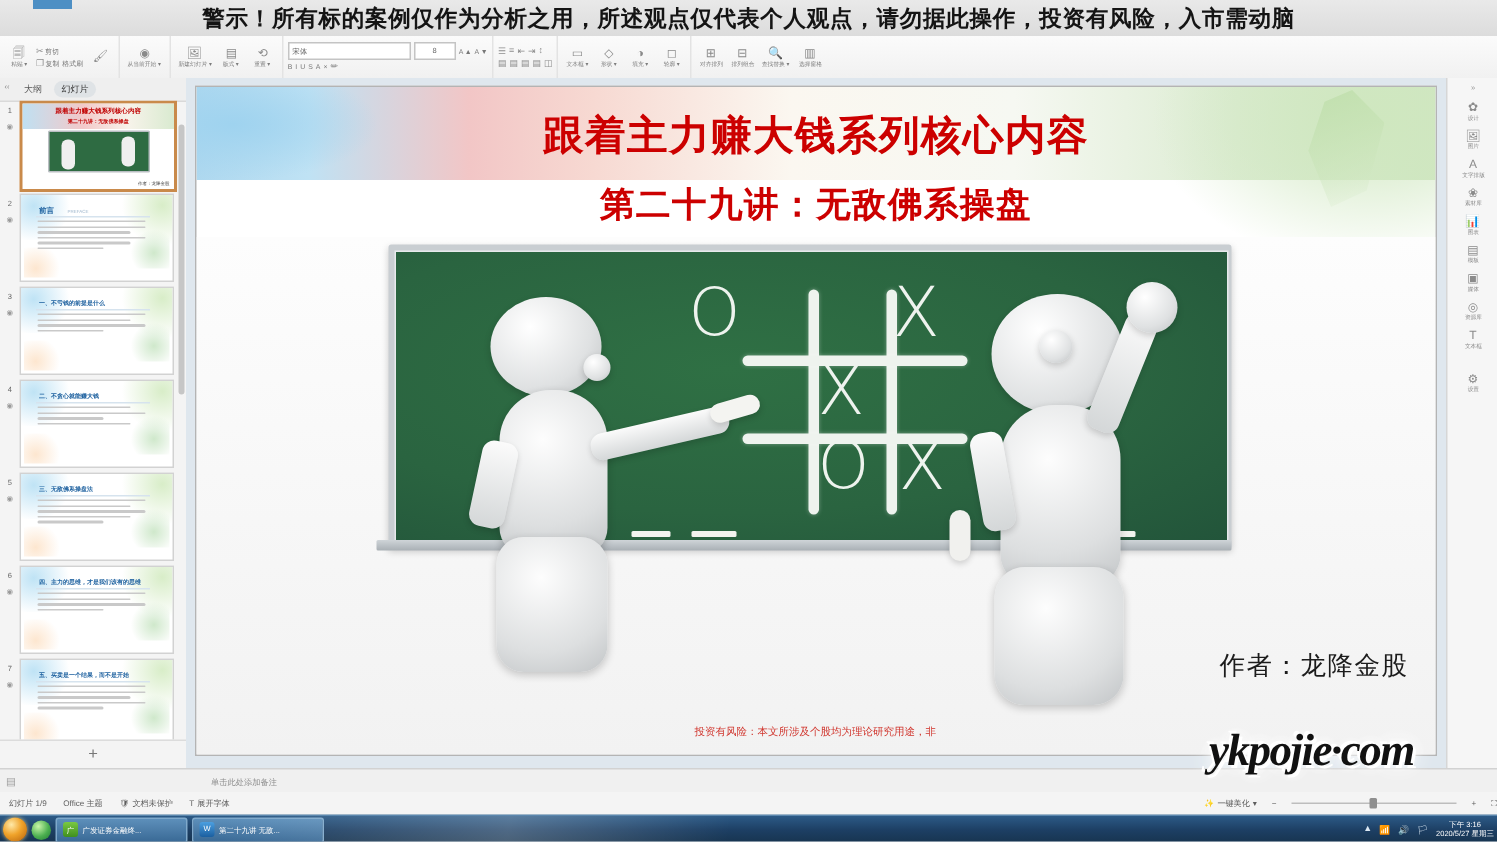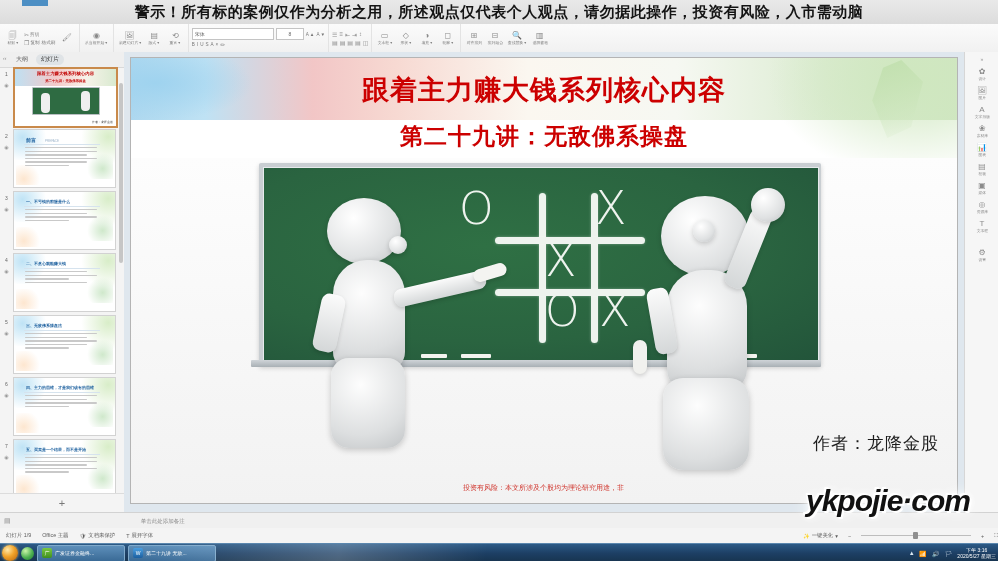--- a/index.html
+++ b/index.html
@@ -247,21 +247,21 @@
   .ico-green{background:linear-gradient(#7ac943,#3f8f1e);}
   .ico-blue{background:linear-gradient(#4b9fe0,#1b5fa0);}
   .tray{margin-left:auto;display:flex;align-items:center;gap:5px;padding-right:4px;}
   .tray .ti{font-size:6px;color:#dbe8f3;}
   .clock{display:flex;flex-direction:column;align-items:center;color:#fff;
     font-size:5px;line-height:6px;}
 
   
   .watermark{
     position:absolute;left:806px;top:484px;
-    font-family:Liberation Sans, sans-serif;font-weight:bold;font-style:italic;
+    font-family:Liberation Serif, serif;font-weight:bold;font-style:italic;
     font-size:30px;color:#111;letter-spacing:-1px;white-space:nowrap;
     text-shadow:0 0 7px #fff,0 0 14px #fff,0 0 20px #fff,2px 2px 0 #fff,-2px -2px 0 #fff;
     z-index:40;
   }
 </style>
 </head>
 <body>
 
 <div class="app">
 

